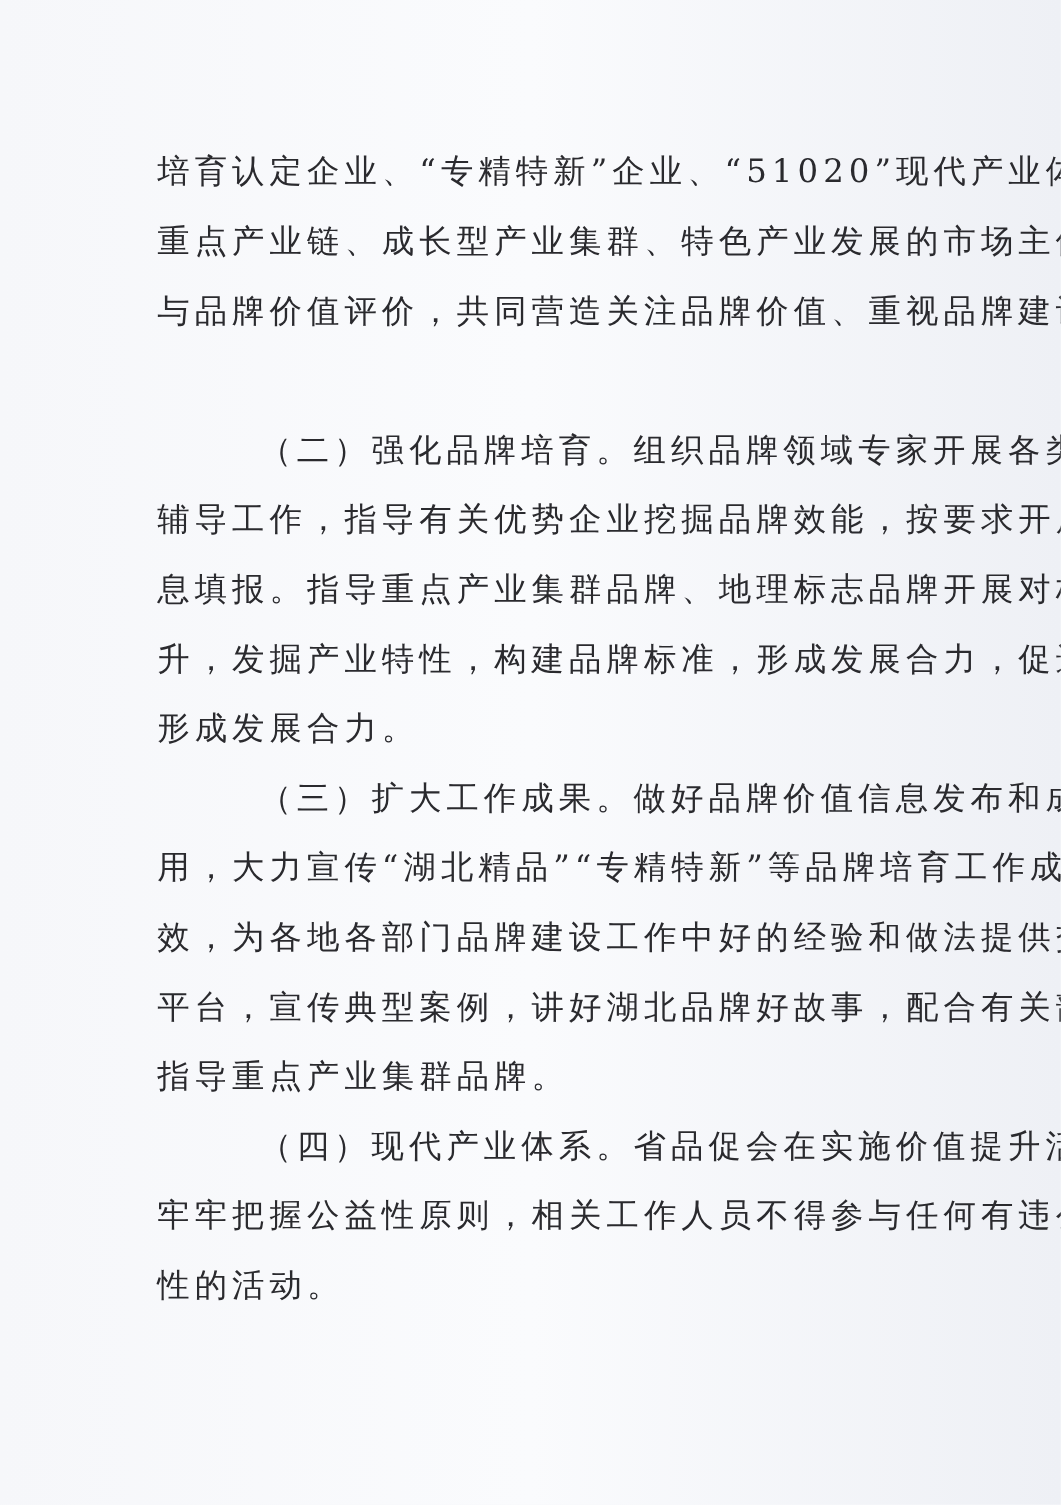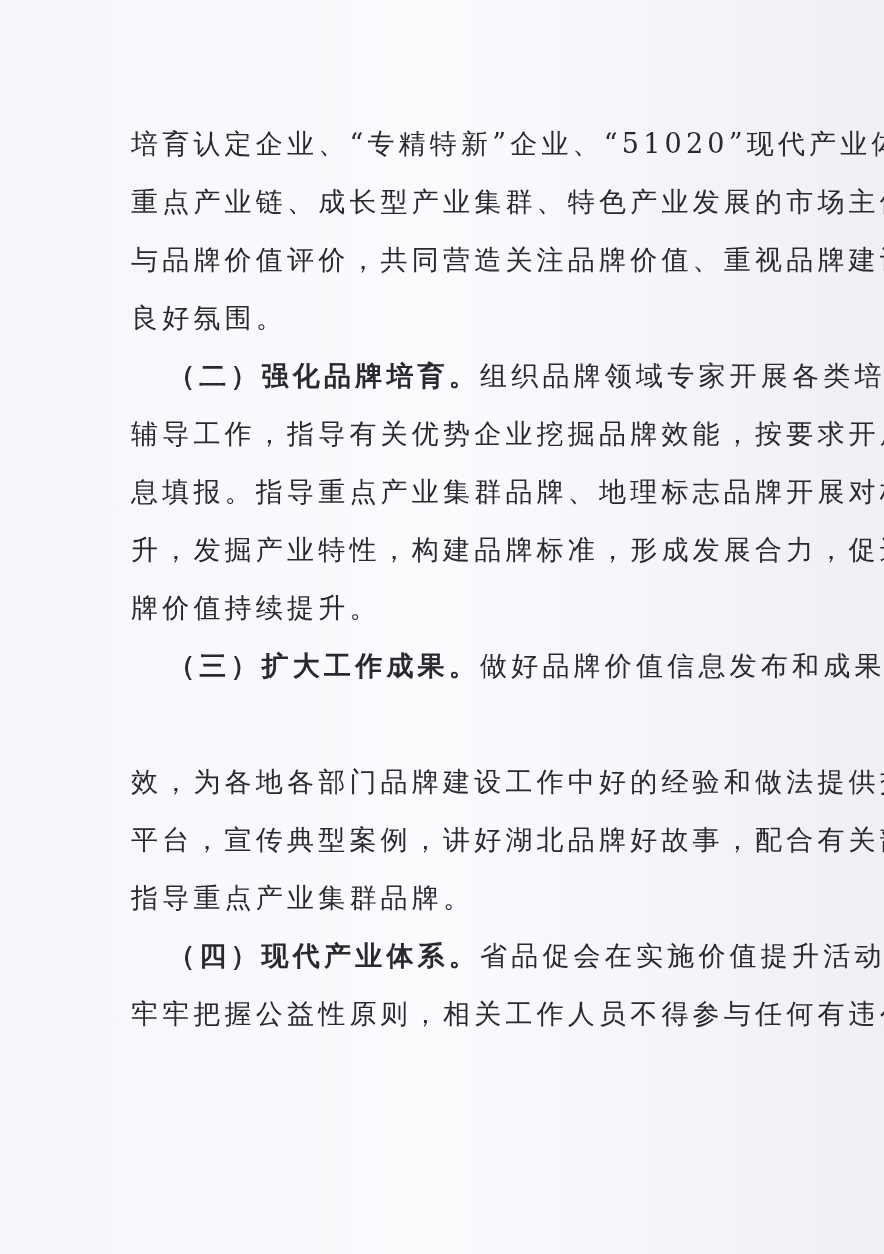--- a/index.html
+++ b/index.html
@@ -25,44 +25,45 @@
     .line {
       position: absolute;
       left: 131px;
       width: 640px;
       font-size: 27px;
       line-height: 40px;
       height: 40px;
       white-space: nowrap;
       letter-spacing: 4.2px;
     }
-    .bold { font-weight: bold; }
+    .bold { font-weight: normal; margin-left: 48px; }
   </style>
 </head>
 <body>
 
 <div class="page">
 
   <div class="line" style="top:124px;">培育认定企业、“专精特新”企业、“51020”现代产业体系、</div>
   <div class="line" style="top:182px;">重点产业链、成长型产业集群、特色产业发展的市场主体参</div>
   <div class="line" style="top:240px;">与品牌价值评价，共同营造关注品牌价值、重视品牌建设的</div>
-  <div class="line" style="top:298px;">良好氛围。</div>
 
   <div class="line" style="top:356px; left:168px; width:603px;">
     <span class="bold">（二）强化品牌培育。</span><span>组织品牌领域专家开展各类培训、</span>
   </div>
   <div class="line" style="top:414px;">辅导工作，指导有关优势企业挖掘品牌效能，按要求开展信</div>
   <div class="line" style="top:472px;">息填报。指导重点产业集群品牌、地理标志品牌开展对标提</div>
   <div class="line" style="top:530px;">升，发掘产业特性，构建品牌标准，形成发展合力，促进品</div>
-  <div class="line" style="top:588px;">牌价值持续提升。</div>
+  <div class="line" style="top:588px;">形成发展合力。</div>
 
   <div class="line" style="top:646px; left:168px; width:603px;">
     <span class="bold">（三）扩大工作成果。</span><span>做好品牌价值信息发布和成果应</span>
   </div>
+  <div class="line" style="top:704px;">用，大力宣传“湖北精品”“专精特新”等品牌培育工作成</div>
   <div class="line" style="top:762px;">效，为各地各部门品牌建设工作中好的经验和做法提供交流</div>
   <div class="line" style="top:820px;">平台，宣传典型案例，讲好湖北品牌好故事，配合有关部门</div>
   <div class="line" style="top:878px;">指导重点产业集群品牌。</div>
 
   <div class="line" style="top:936px; left:168px; width:603px;">
     <span class="bold">（四）现代产业体系。</span><span>省品促会在实施价值提升活动中</span>
   </div>
   <div class="line" style="top:994px;">牢牢把握公益性原则，相关工作人员不得参与任何有违公益</div>
+  <div class="line" style="top:1052px;">性的活动。</div>
 </div>
 
 </body></html>

